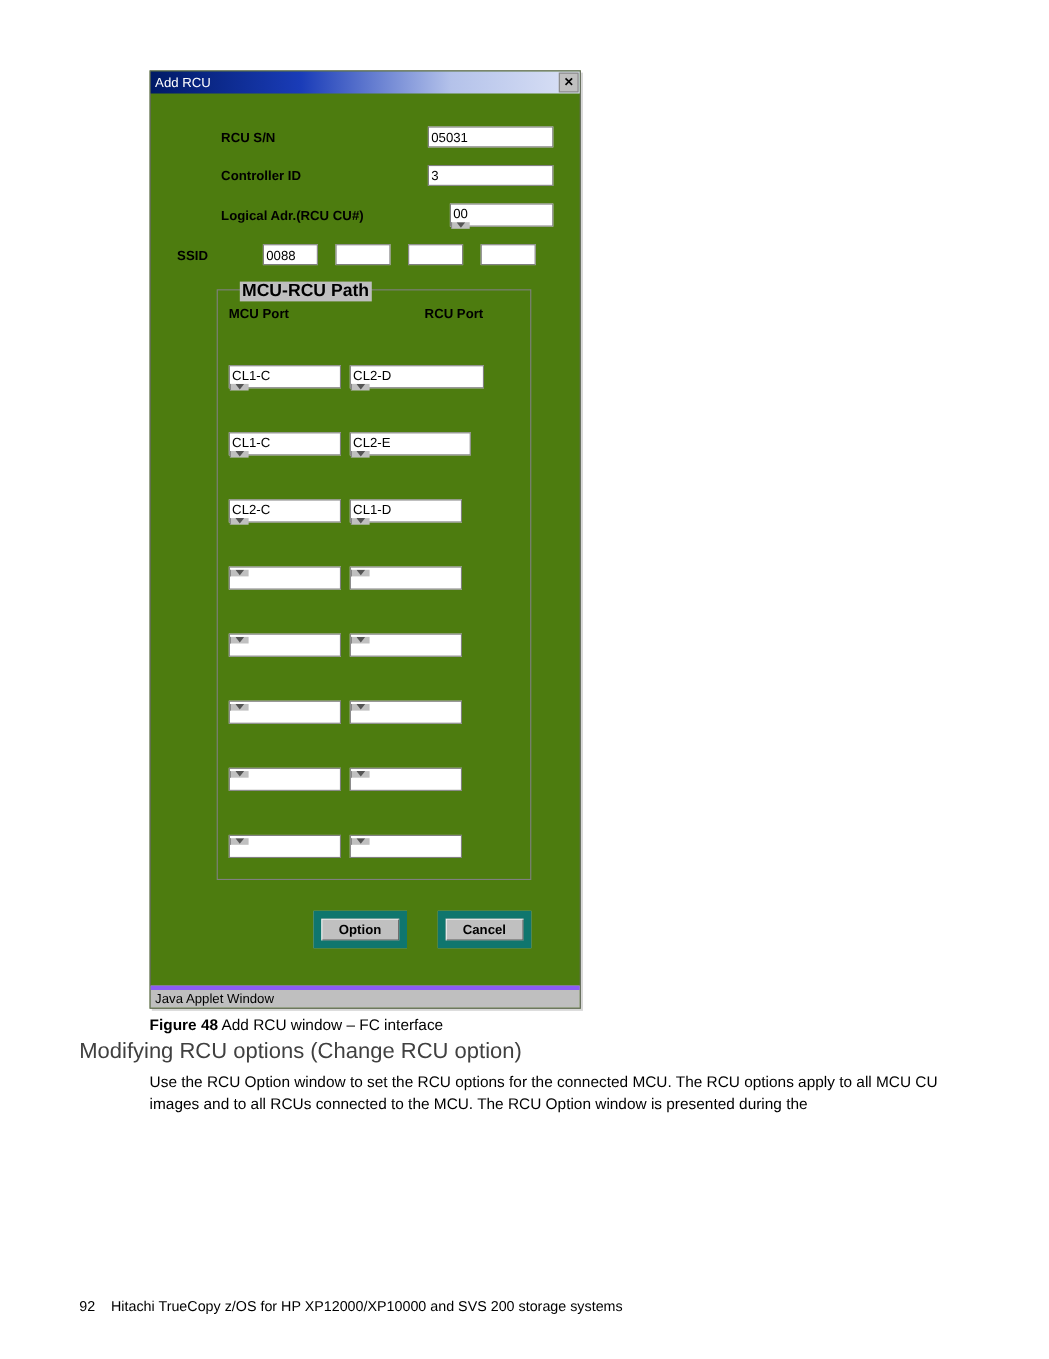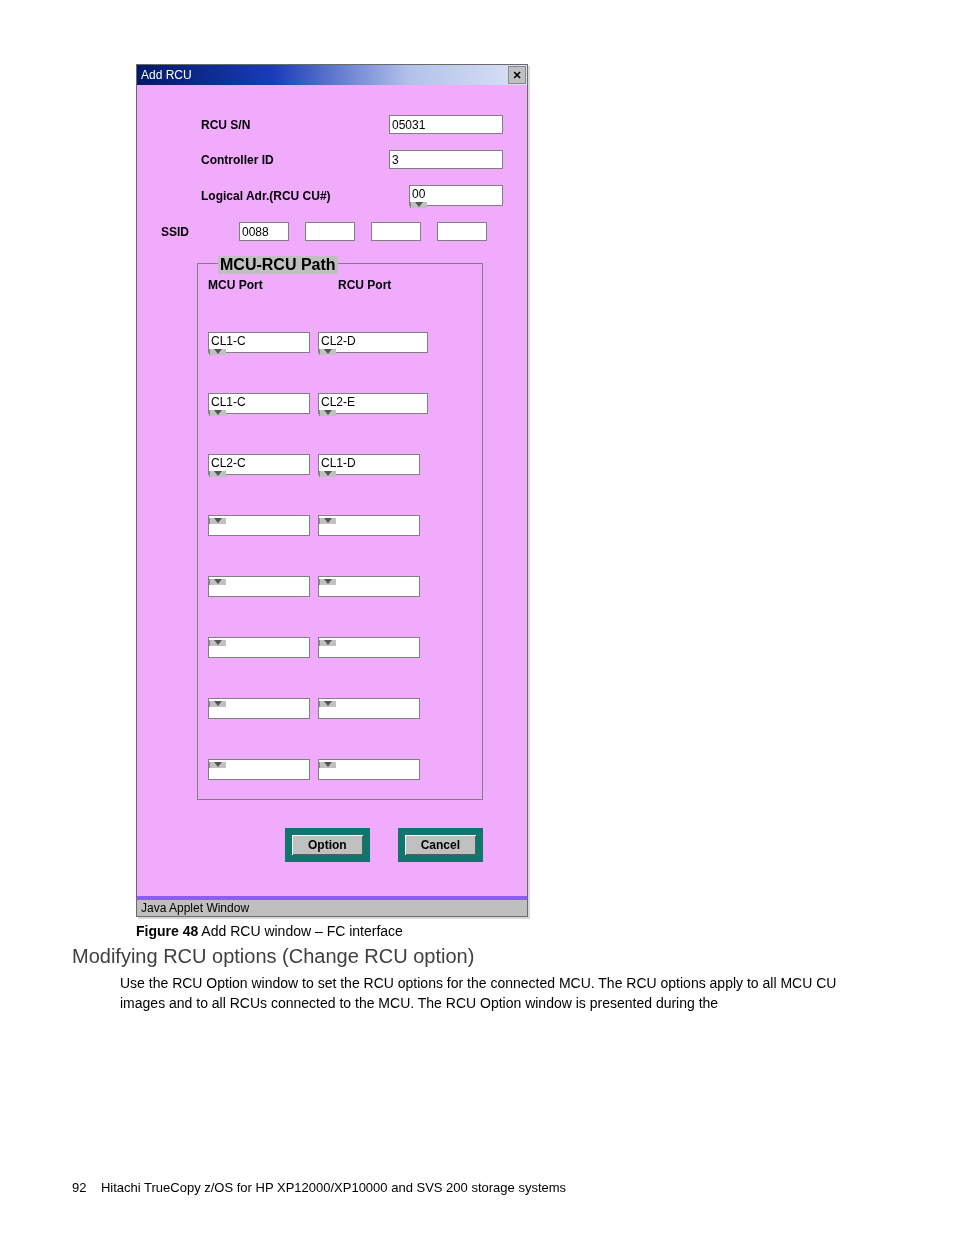--- a/index.html
+++ b/index.html
@@ -16,21 +16,21 @@
     box-sizing: border-box;
     width: 954px;
     position: relative;
     height: 1235px;
   }
   .fig-wrap {
     margin-left: 64px;
   }
   .dialog {
     width: 390px;
-    background: #f0abfc;
+    background: #4d7c0f;
     border: 1px solid #6a6a6a;
     box-shadow: 2px 2px 0 rgba(0,0,0,0.15);
   }
   .titlebar {
     height: 20px;
     display: flex;
     align-items: center;
     background: linear-gradient(90deg, #001a66 0%, #1a3cb8 35%, #b4c2ea 70%, #dbe2f6 100%);
     color: #fff;
     font-size: 12px;
@@ -125,20 +125,21 @@
     background: #bfbfbf;
     padding: 0 2px;
     font-size: 16px;
     font-weight: bold;
     font-family: Tahoma, Arial, sans-serif;
   }
   .pathhdr {
     display: flex;
     margin-bottom: 6px;
     margin-top: 6px;
+    gap: 48px;
   }
   .pathhdr span {
     font-size: 12px;
     font-weight: bold;
     font-family: Tahoma, Arial, sans-serif;
   }
   .pathrow {
     display: flex;
     gap: 8px;
     margin-bottom: 5px;
@@ -178,21 +179,21 @@
     color: #404040;
     font-family: "Segoe UI Light", "Segoe UI", Arial, sans-serif;
     font-size: 20px;
     font-weight: 400;
     margin: 6px 0 6px 0;
   }
   .para {
     font-family: "Segoe UI", Arial, sans-serif;
     font-size: 14px;
     line-height: 1.4;
-    margin-left: 48px;
+    margin-left: 64px;
     margin-right: 0;
     text-align: left;
   }
   .footer {
     position: absolute;
     bottom: 40px;
     left: 72px;
     font-family: "Segoe UI", Arial, sans-serif;
     font-size: 13px;
   }
@@ -250,21 +251,21 @@
               <div class="pathrow">
                 <span class="combo">
                   <span class="ctext" style="width:100px">CL1-C</span>
                   <span class="cbtn">
                     <svg viewBox="0 0 8 6">
                       <polygon points="0,0 8,0 4,5" fill="#555"></polygon>
                     </svg>
                   </span>
                 </span>
                 <span class="combo">
-                  <span class="ctext" style="width:108px">CL2-D</span>
+                  <span class="ctext" style="width:120px">CL2-D</span>
                   <span class="cbtn">
                     <svg viewBox="0 0 8 6">
                       <polygon points="0,0 8,0 4,5" fill="#555"></polygon>
                     </svg>
                   </span>
                 </span>
               </div>
               <div class="pathrow">
                 <span class="combo">
                   <span class="ctext" style="width:100px">CL1-C</span>

